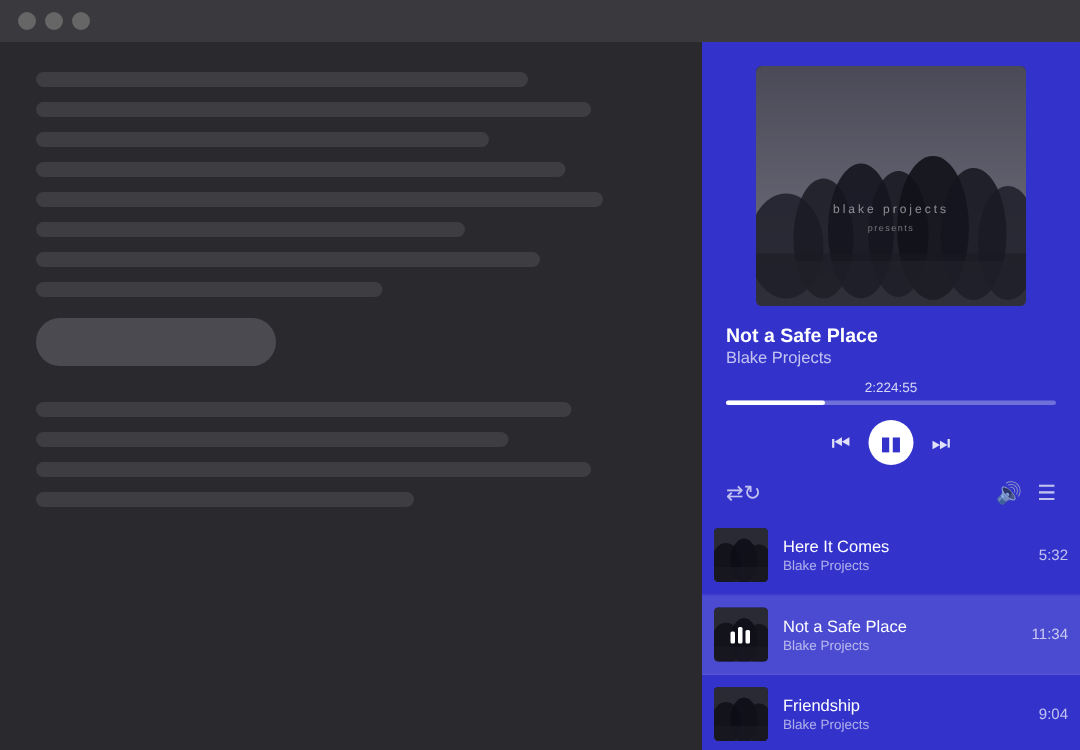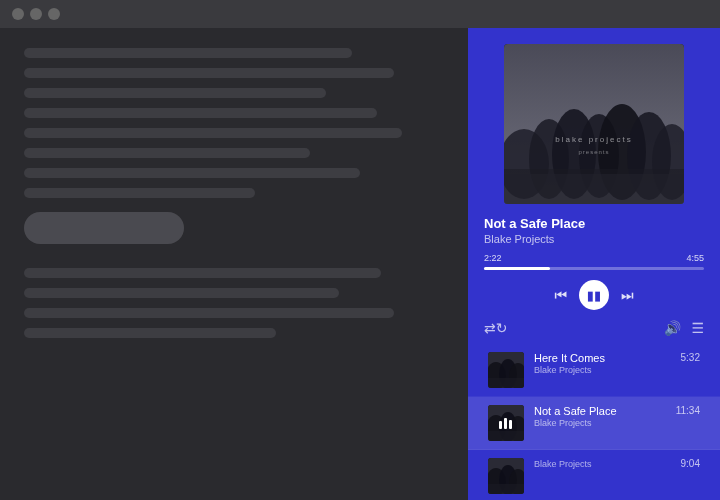--- a/index.html
+++ b/index.html
@@ -108,21 +108,21 @@
       margin-top: 2px;
     }
 
     
     .progress-section {
       padding: 0 16px 6px;
       flex-shrink: 0;
     }
     .time-row {
       display: flex;
-      justify-content: space-between;
+      justify-content: center;
       margin-bottom: 4px;
     }
     .time-text {
       color: rgba(255,255,255,0.8);
       font-size: 9px;
     }
     .progress-bar-bg {
       height: 3px;
       background: rgba(255,255,255,0.3);
       border-radius: 2px;
@@ -182,21 +182,22 @@
     }
     .track-list::-webkit-scrollbar {
       width: 4px;
     }
     .track-list::-webkit-scrollbar-thumb {
       background: rgba(255,255,255,0.3);
       border-radius: 2px;
     }
     .track-item {
       display: flex;
-      padding: 8px 20px;
+      align-items: center;
+      padding: 8px 8px;
       gap: 10px;
       cursor: pointer;
       border-bottom: 1px solid rgba(255,255,255,0.05);
     }
     .track-item.active {
       background: rgba(255,255,255,0.12);
     }
     .track-thumb {
       width: 36px;
       height: 36px;
@@ -379,20 +380,21 @@
         <div class="track-thumb">
           <svg width="36" height="36" viewBox="0 0 36 36" xmlns="http://www.w3.org/2000/svg">
             <rect width="36" height="36" fill="#2a2a35"></rect>
             <ellipse cx="8" cy="24" rx="10" ry="14" fill="#111118" opacity="0.9"></ellipse>
             <ellipse cx="20" cy="22" rx="9" ry="15" fill="#0d0d18" opacity="0.9"></ellipse>
             <ellipse cx="30" cy="24" rx="9" ry="13" fill="#111118" opacity="0.85"></ellipse>
             <rect x="0" y="26" width="36" height="10" fill="#1a1a22" opacity="0.7"></rect>
           </svg>
         </div>
         <div class="track-meta">
+          <div class="track-name">Friendship</div>
           <div class="track-artist-small">Blake Projects</div>
         </div>
         <span class="track-duration">9:04</span>
       </div>
 
     </div>
   </div>
 </div>
 
 </body></html>

